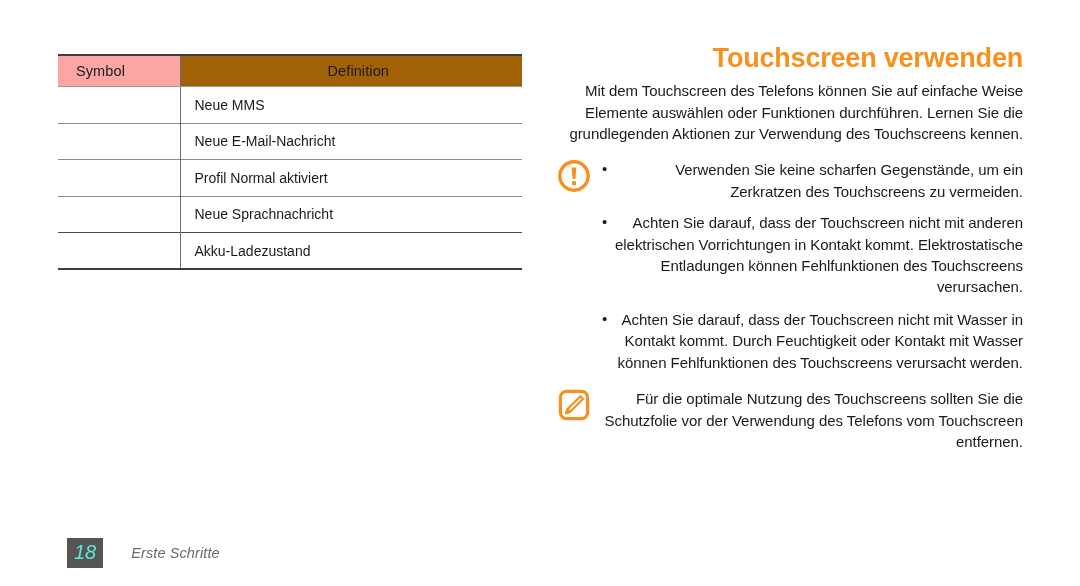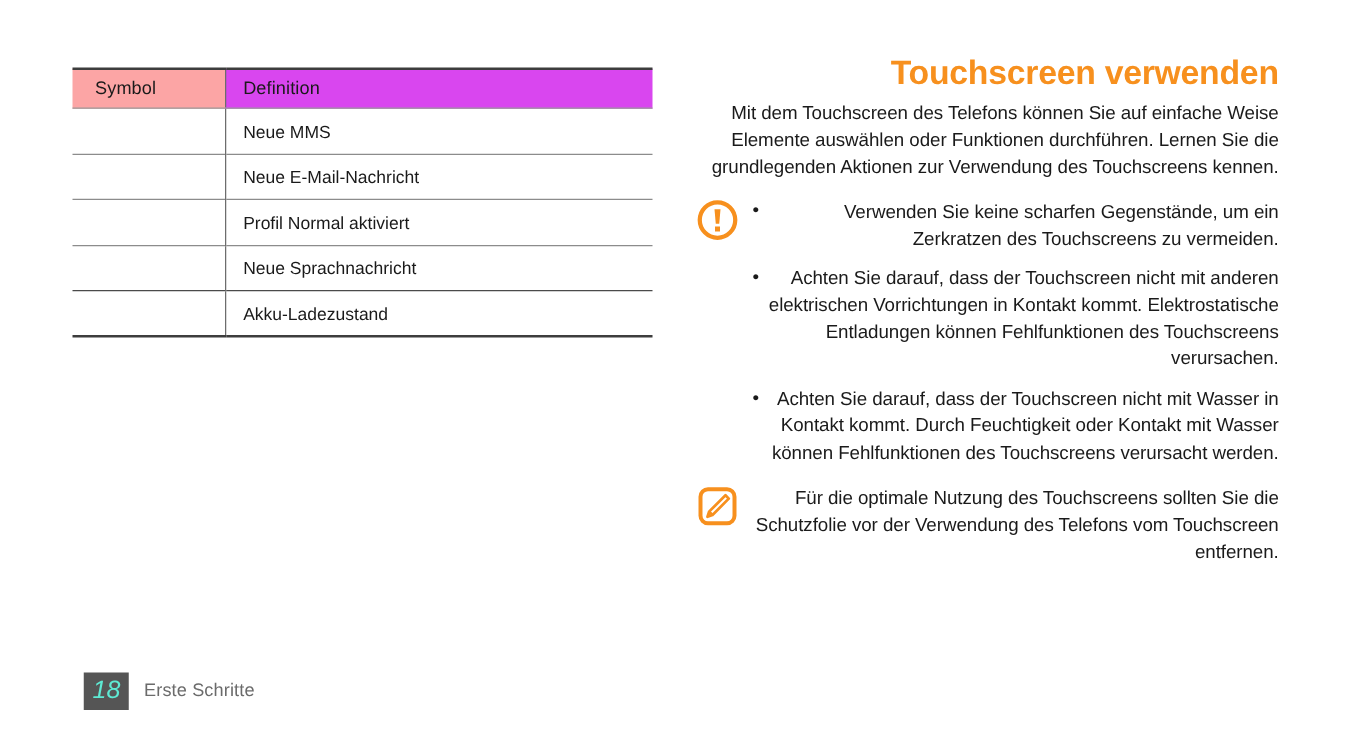--- a/index.html
+++ b/index.html
@@ -51,24 +51,25 @@
     letter-spacing: 0.1px;
     border-top: 2.5px solid #3d3d3d;
     border-bottom: 1px solid #9a9a9a;
   }
   th.th-symbol {
     background: #fca5a5;
     padding-left: 18px;
     color: #1a1a1a;
   }
   th.th-def {
-    background: #d946ef;
+    background: #a16207;
     padding-left: 14px;
     color: #1a1a1a;
     border-left: 1px solid #6d6d6d;
+    text-align: center;
   }
 
   
   .symbol-table tbody tr { height: 36.5px; }
   td.td-symbol {
     border-left: none;
     position: relative;
   }
   td.td-def {
     padding-left: 14px;
@@ -197,22 +198,23 @@
     color: #5eead4;
     font-size: 20px;
     font-style: italic;
     font-weight: normal;
     padding: 2px 7px 3px 7px;
     line-height: 1.25;
     min-width: 20px;
     text-align: center;
   }
   .footer-label {
-    margin-left: 12px;
+    margin-left: 28px;
     font-size: 14.5px;
+    font-style: italic;
     color: #6b6b6b;
     letter-spacing: 0.1px;
   }
 </style>
 </head>
 <body>
 
 <div class="page">
 
   <table class="symbol-table">

